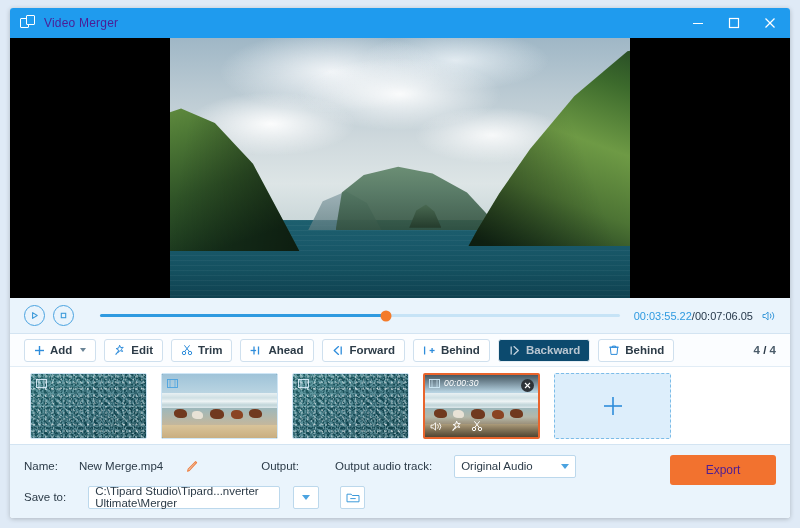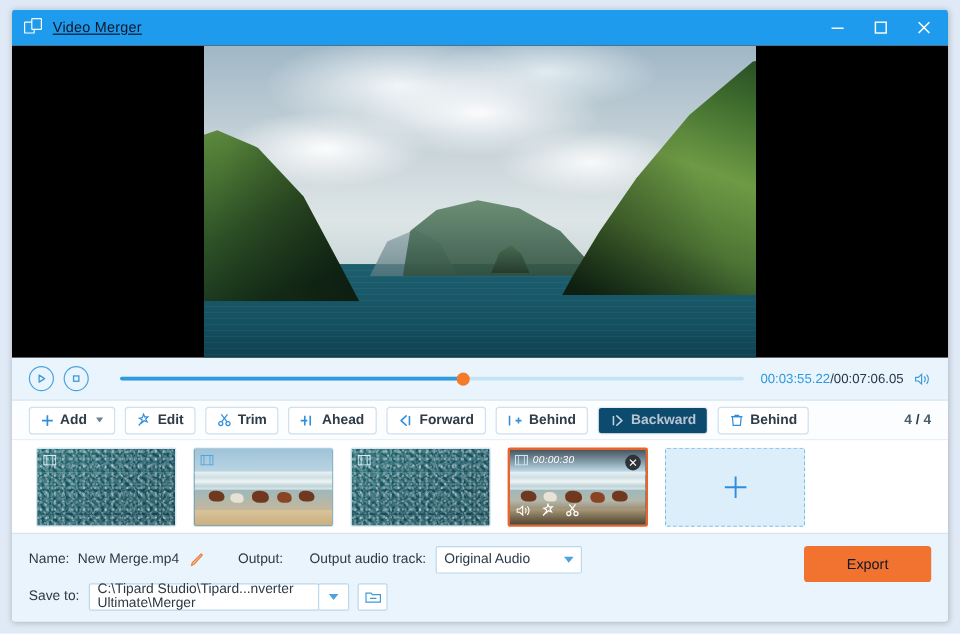--- a/index.html
+++ b/index.html
@@ -27,22 +27,21 @@
   }
 
   
   .titlebar {
     height: 30px;
     background: #1f9bee;
     display: flex;
     align-items: center;
     padding: 0 2px 0 10px;
     flex: 0 0 30px;
-    color: #0f172a;
-    text-decoration: underline;
+    color: #4c1d95;
   }
   .title-logo { width: 16px; height: 16px; position: relative; margin-right: 8px; }
   .title-logo .sq1 {
     position: absolute; left: 0; top: 3px; width: 9px; height: 10px;
     border: 1.6px solid #fff; border-radius: 1px;
   }
   .title-logo .sq2 {
     position: absolute; left: 6px; top: 0px; width: 9px; height: 10px;
     border: 1.6px solid #fff; border-radius: 1px; background: #1f9bee;
   }
@@ -266,42 +265,42 @@
   }
 
   
   .bottom {
     flex: 0 0 68px;
     background: #eaf4fc;
     border-top: 1px solid #d3e4f2;
     padding: 8px 14px 8px 14px;
     position: relative;
   }
-  .brow { display: flex; align-items: center; height: 26px; }
+  .brow { display: flex; align-items: center; height: 26px; gap: 14px; }
   .brow + .brow { margin-top: 5px; }
   .lbl { font-size: 11.5px; color: #2b3a47; white-space: nowrap; }
   .val { font-size: 11.5px; color: #2b3a47; margin-left: 7px; white-space: nowrap; }
   .pencil { margin-left: 8px; color: #ef7d3c; display: flex; align-items: center; }
   .field {
     height: 23px; background: #fff; border: 1px solid #bcd8ec; border-radius: 2px;
     display: flex; align-items: center; padding: 0 6px;
     font-size: 11.5px; color: #2b3a47;
   }
   .gear { margin-left: auto; color: #2f8ddb; display: flex; align-items: center; }
   .ddl { width: 0; height: 0; border-left: 4px solid transparent; border-right: 4px solid transparent;
          border-top: 5px solid #4ba3e0; margin-left: auto; }
   .sqbtn {
     width: 25px; height: 23px; border: 1px solid #bcd8ec; background: #fff;
     border-radius: 2px; display: flex; align-items: center; justify-content: center;
     margin-left: 7px; color: #3d9ada;
   }
   .export {
     position: absolute; right: 14px; top: 10px;
     width: 106px; height: 30px;
-    background: #f2722f; color: #0f172a;
+    background: #f2722f; color: #4c1d95;
     border-radius: 3px;
     display: flex; align-items: center; justify-content: center;
     font-size: 12px;
   }
 </style>
 </head>
 <body>
 
 <div class="app">
   <div class="window">
@@ -587,21 +586,21 @@
 
     <div class="bottom">
       <div class="brow">
         <span class="lbl">Name:</span>
         <span class="val">New Merge.mp4</span>
         <span class="pencil">
           <svg width="13" height="13" viewBox="0 0 13 13">
             <path d="M10.6 1.6 L11.6 2.6 L4.4 10.4 L2.6 11.2 L3.2 9.2 Z" fill="none" stroke="currentColor" stroke-width="1.1" stroke-linejoin="round"></path>
           </svg>
         </span>
-        <span class="lbl" style="margin-left:28px">Output:</span>
+        <span class="lbl" style="margin-left:49px">Output:</span>
         <span class="lbl" style="margin-left:22px">Output audio track:</span>
         <span class="field" style="width:122px;margin-left:8px">
           <span>Original Audio</span>
           <span class="ddl"></span>
         </span>
       </div>
 
       <div class="brow">
         <span class="lbl">Save to:</span>
         <span class="field" style="width:192px;margin-left:8px">

